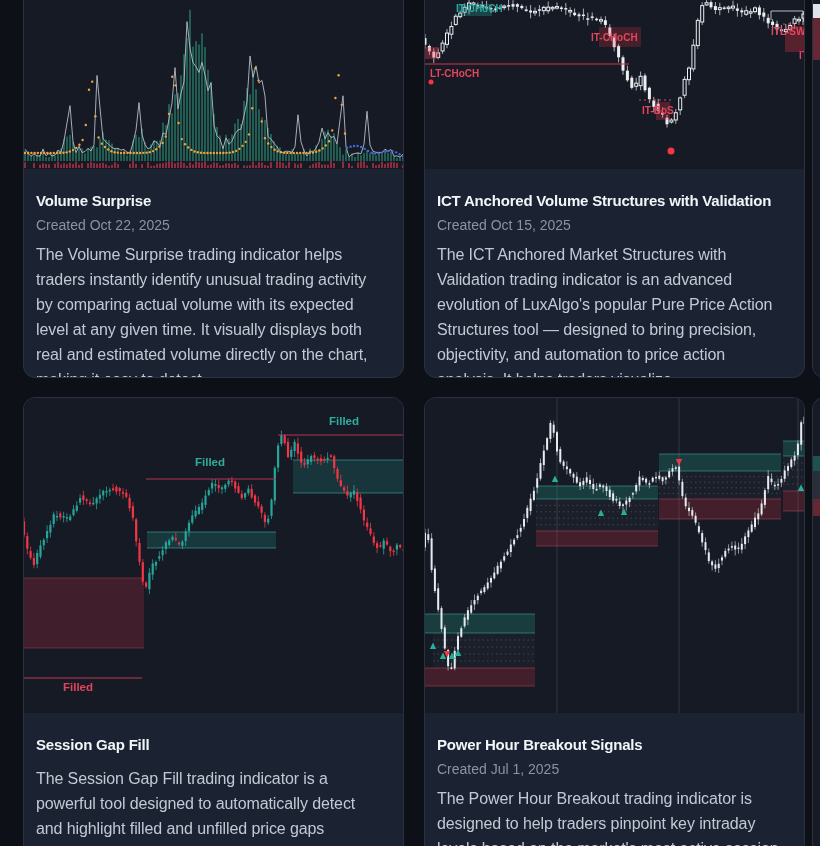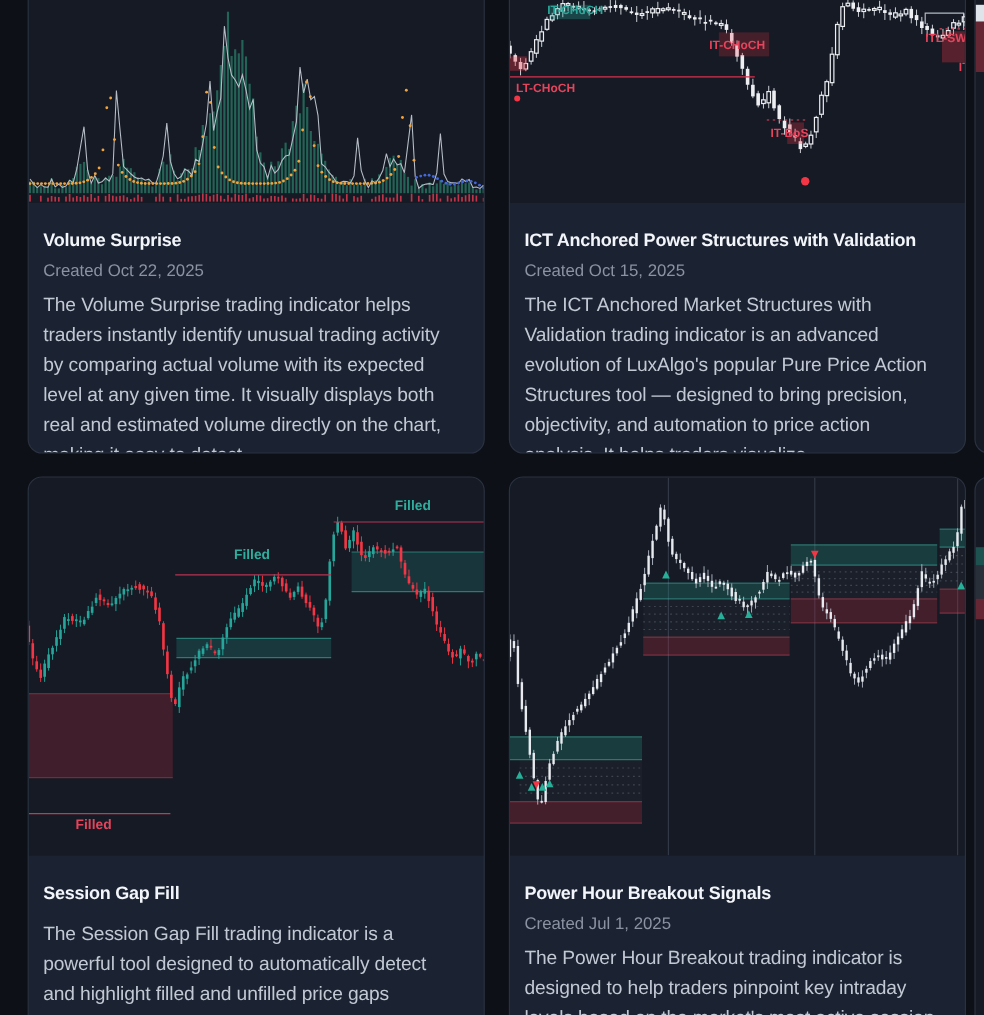--- a/index.html
+++ b/index.html
@@ -612,21 +612,21 @@
             <text x="166" y="187" fill="#e5445c" font-size="10">IT-CHoCH</text>
             <text x="5" y="223" fill="#e5445c" font-size="10">LT-CHoCH</text>
             <text x="217" y="260" fill="#e5445c" font-size="10">IT-BoS</text>
             <text x="346" y="181" fill="#e5445c" font-size="10">ITL-SWE</text>
             <text x="374" y="205" fill="#e5445c" font-size="10">IT-</text>
             <circle cx="6" cy="228" r="2.5" fill="#f23645"></circle>
             <circle cx="246" cy="297" r="3.5" fill="#f23645"></circle>
           </svg>
       </div>
       <div class="card-body">
-        <h3 class="card-title">ICT Anchored Power Structures with Validation</h3>
+        <h3 class="card-title">ICT Anchored Volume Structures with Validation</h3>
         <div class="card-date">Created Oct 15, 2025</div>
         <p class="card-desc">The ICT Anchored Market Structures with Validation trading indicator is an advanced evolution of LuxAlgo's popular Pure Price Action Structures tool — designed to bring precision, objectivity, and automation to price action analysis. It helps traders visualize...</p>
         <button class="details-btn">
             <span>See Details</span>
             <span class="arr">→</span>
           </button>
       </div>
     </article>
 
     <article class="card">

